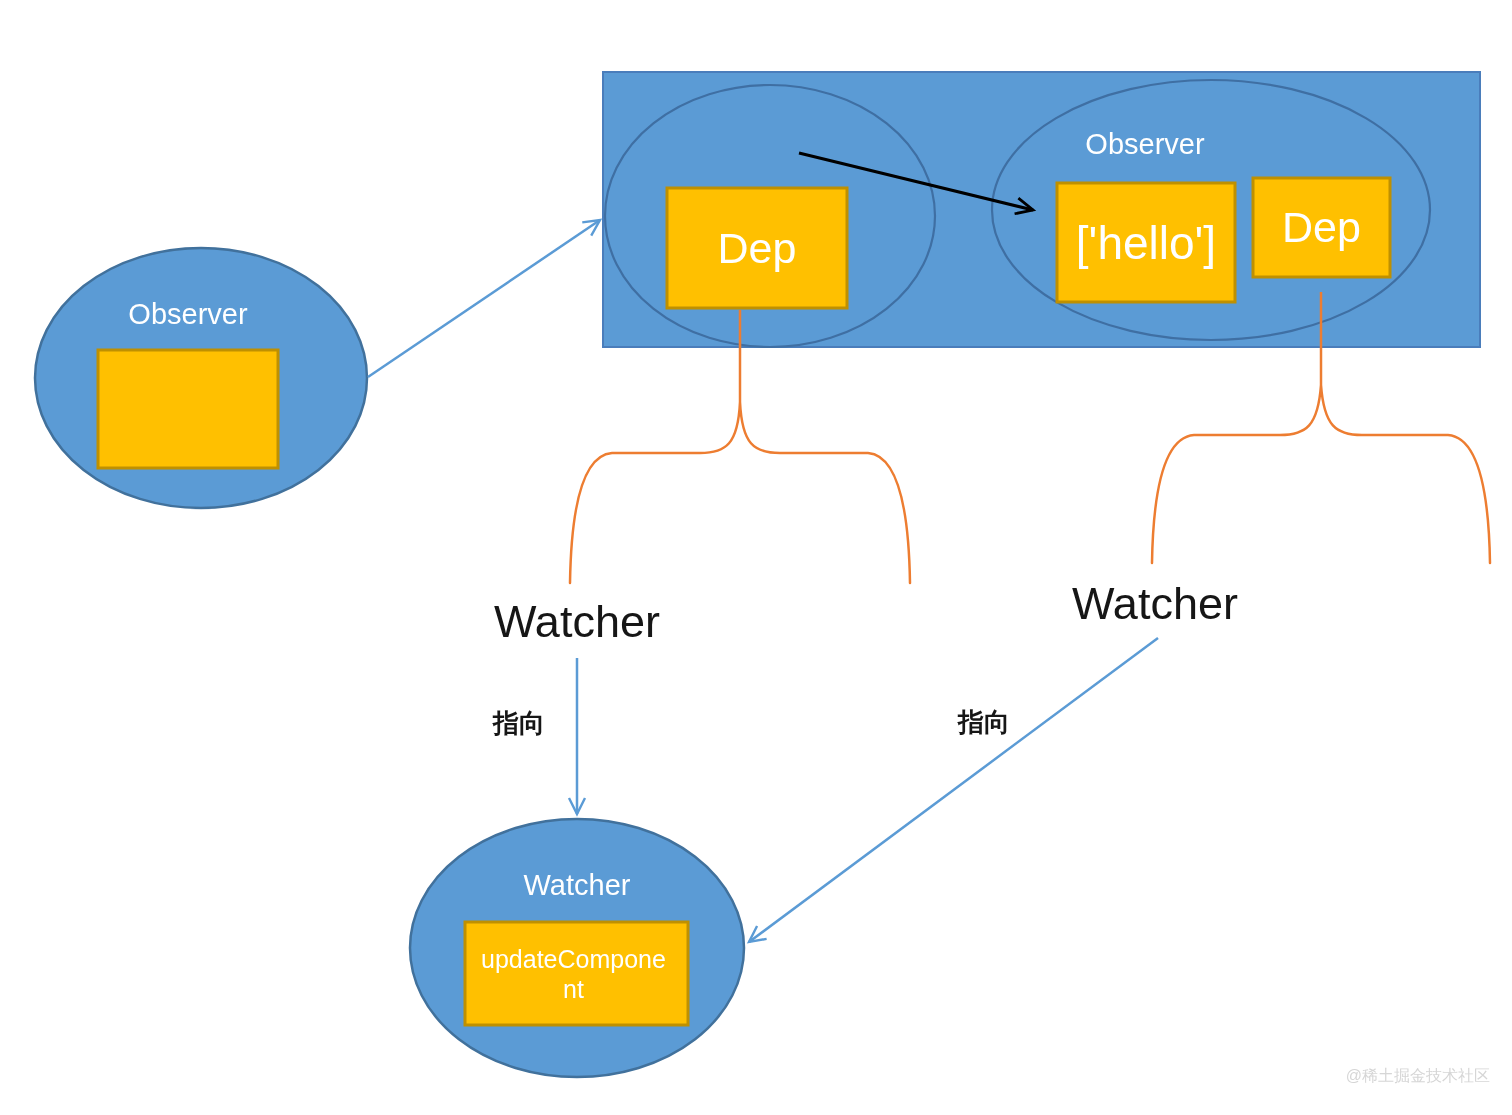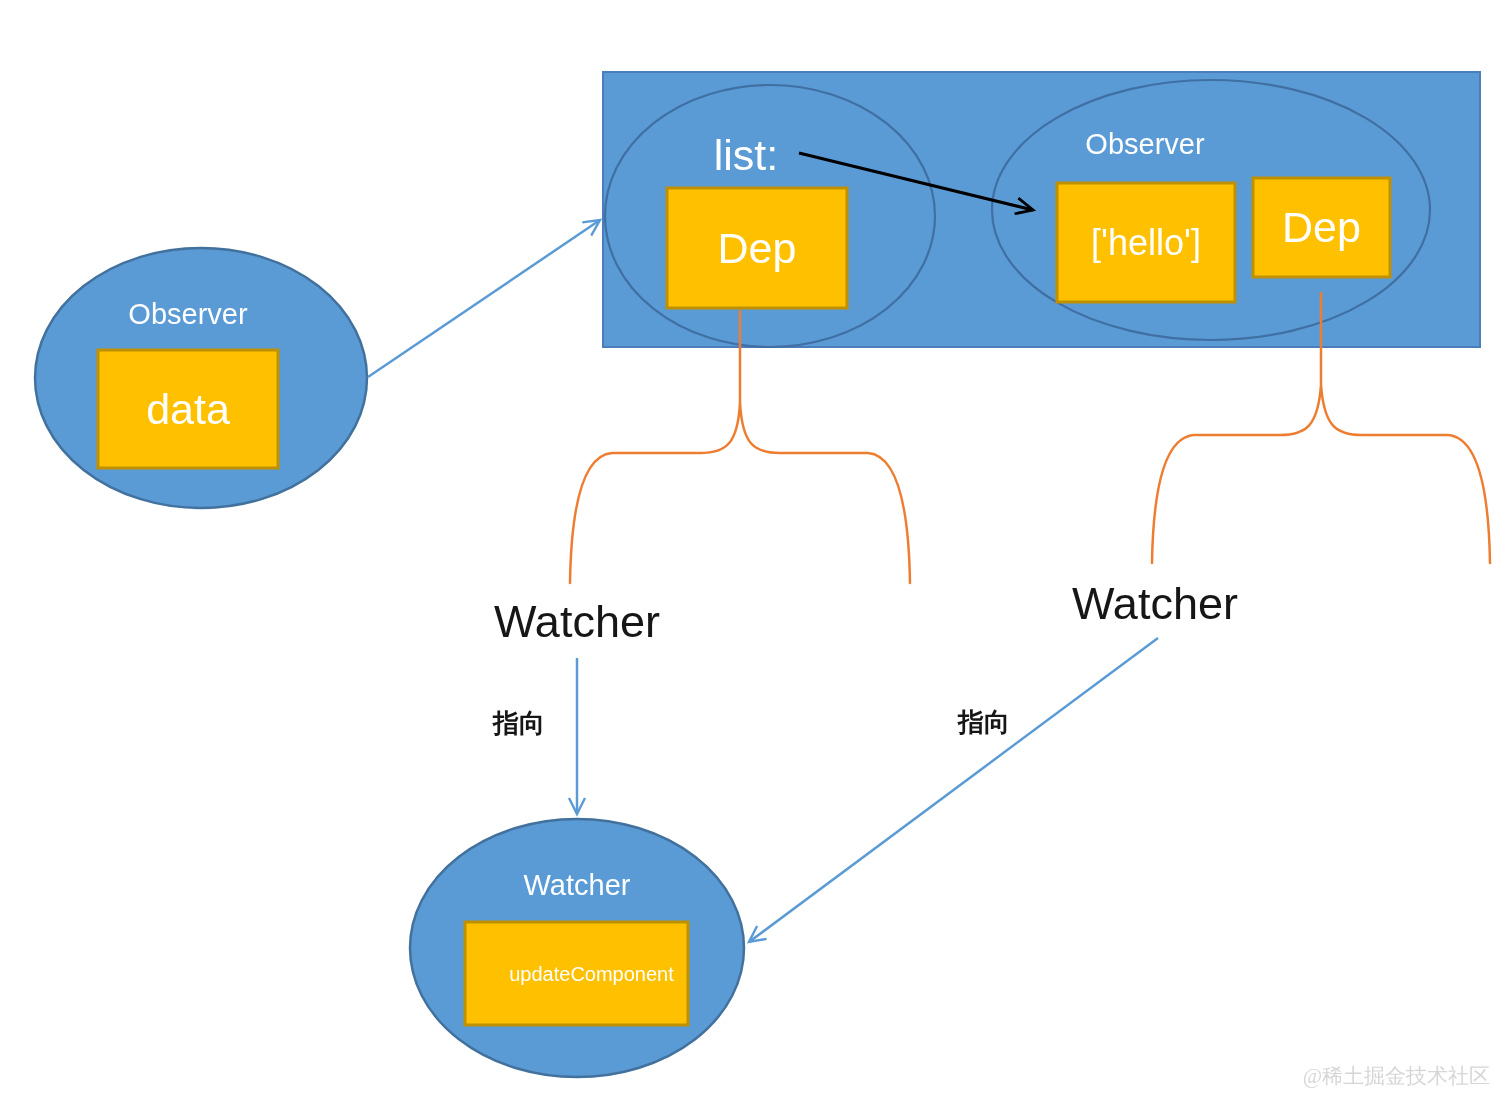--- a/index.html
+++ b/index.html
@@ -20,41 +20,40 @@
     align-items:center;
     justify-content:center;
     text-align:center;
     white-space:nowrap;
     pointer-events:none;
   }
   .white { color:#ffffff; }
   .dark  { color:#161616; }
   .t44 { font-size:29px; }
   .t43 { font-size:43px; }
-  .t42 { font-size:36px; }
+  .t42 { font-size:46px; }
   .t45 { font-size:45px; }
   .t26 { font-size:26px;font-weight:bold; }
   .update-lbl {
-    font-size:20px;
+    font-size:25px;
     line-height:1.2;
     white-space:normal;
     word-break:break-all;
-    padding:0 28px;
+    padding:0 10px;
     box-sizing:content-box;
   }
   .watermark {
     position:absolute;
     right:22px;
     top:1062px;
     height:28px;
-    font-size:21px;
+    font-size:16px;
     color:#d6d6d6;
     display:flex;
     align-items:center;
-    font-family:Liberation Serif, serif;
   }
 </style>
 </head>
 <body>
 
 <div class="stage">
 
   <svg class="shapes" viewBox="0 0 1512 1115" xmlns="http://www.w3.org/2000/svg">
     <defs>
       <marker id="openBlue" markerUnits="userSpaceOnUse" markerWidth="24" markerHeight="24" viewBox="0 0 24 24" refX="20" refY="12" orient="auto">
@@ -93,23 +92,21 @@
 
     <line x1="799" y1="153" x2="1033" y2="210" stroke="#000000" stroke-width="3" marker-end="url(#openBlack)"></line>
 
     <line x1="577" y1="658" x2="577" y2="814" stroke="#5b9bd5" stroke-width="2.5" marker-end="url(#openBlue)"></line>
 
     <line x1="1158" y1="638" x2="749" y2="942" stroke="#5b9bd5" stroke-width="2.5" marker-end="url(#openBlue)"></line>
   </svg>
 
   <div class="lbl white t44" style="left:88px; top:291px; width:200px; height:46px;">Observer</div>
 
-  <div class="lbl white t43" style="left:98px; top:350px; width:180px; height:118px;">data</div>
 
-  <div class="lbl white t43" style="left:671px; top:132px; width:150px; height:46px;">list:</div>
 
   <div class="lbl white t43" style="left:667px; top:188px; width:180px; height:120px;">Dep</div>
 
   <div class="lbl white t44" style="left:1045px; top:121px; width:200px; height:46px;">Observer</div>
 
   <div class="lbl white t42" style="left:1057px; top:183px; width:178px; height:119px;">['hello']</div>
 
   <div class="lbl white t43" style="left:1253px; top:178px; width:137px; height:99px;">Dep</div>
 
   <div class="lbl dark t45" style="left:477px; top:597px; width:200px; height:50px;">Watcher</div>

